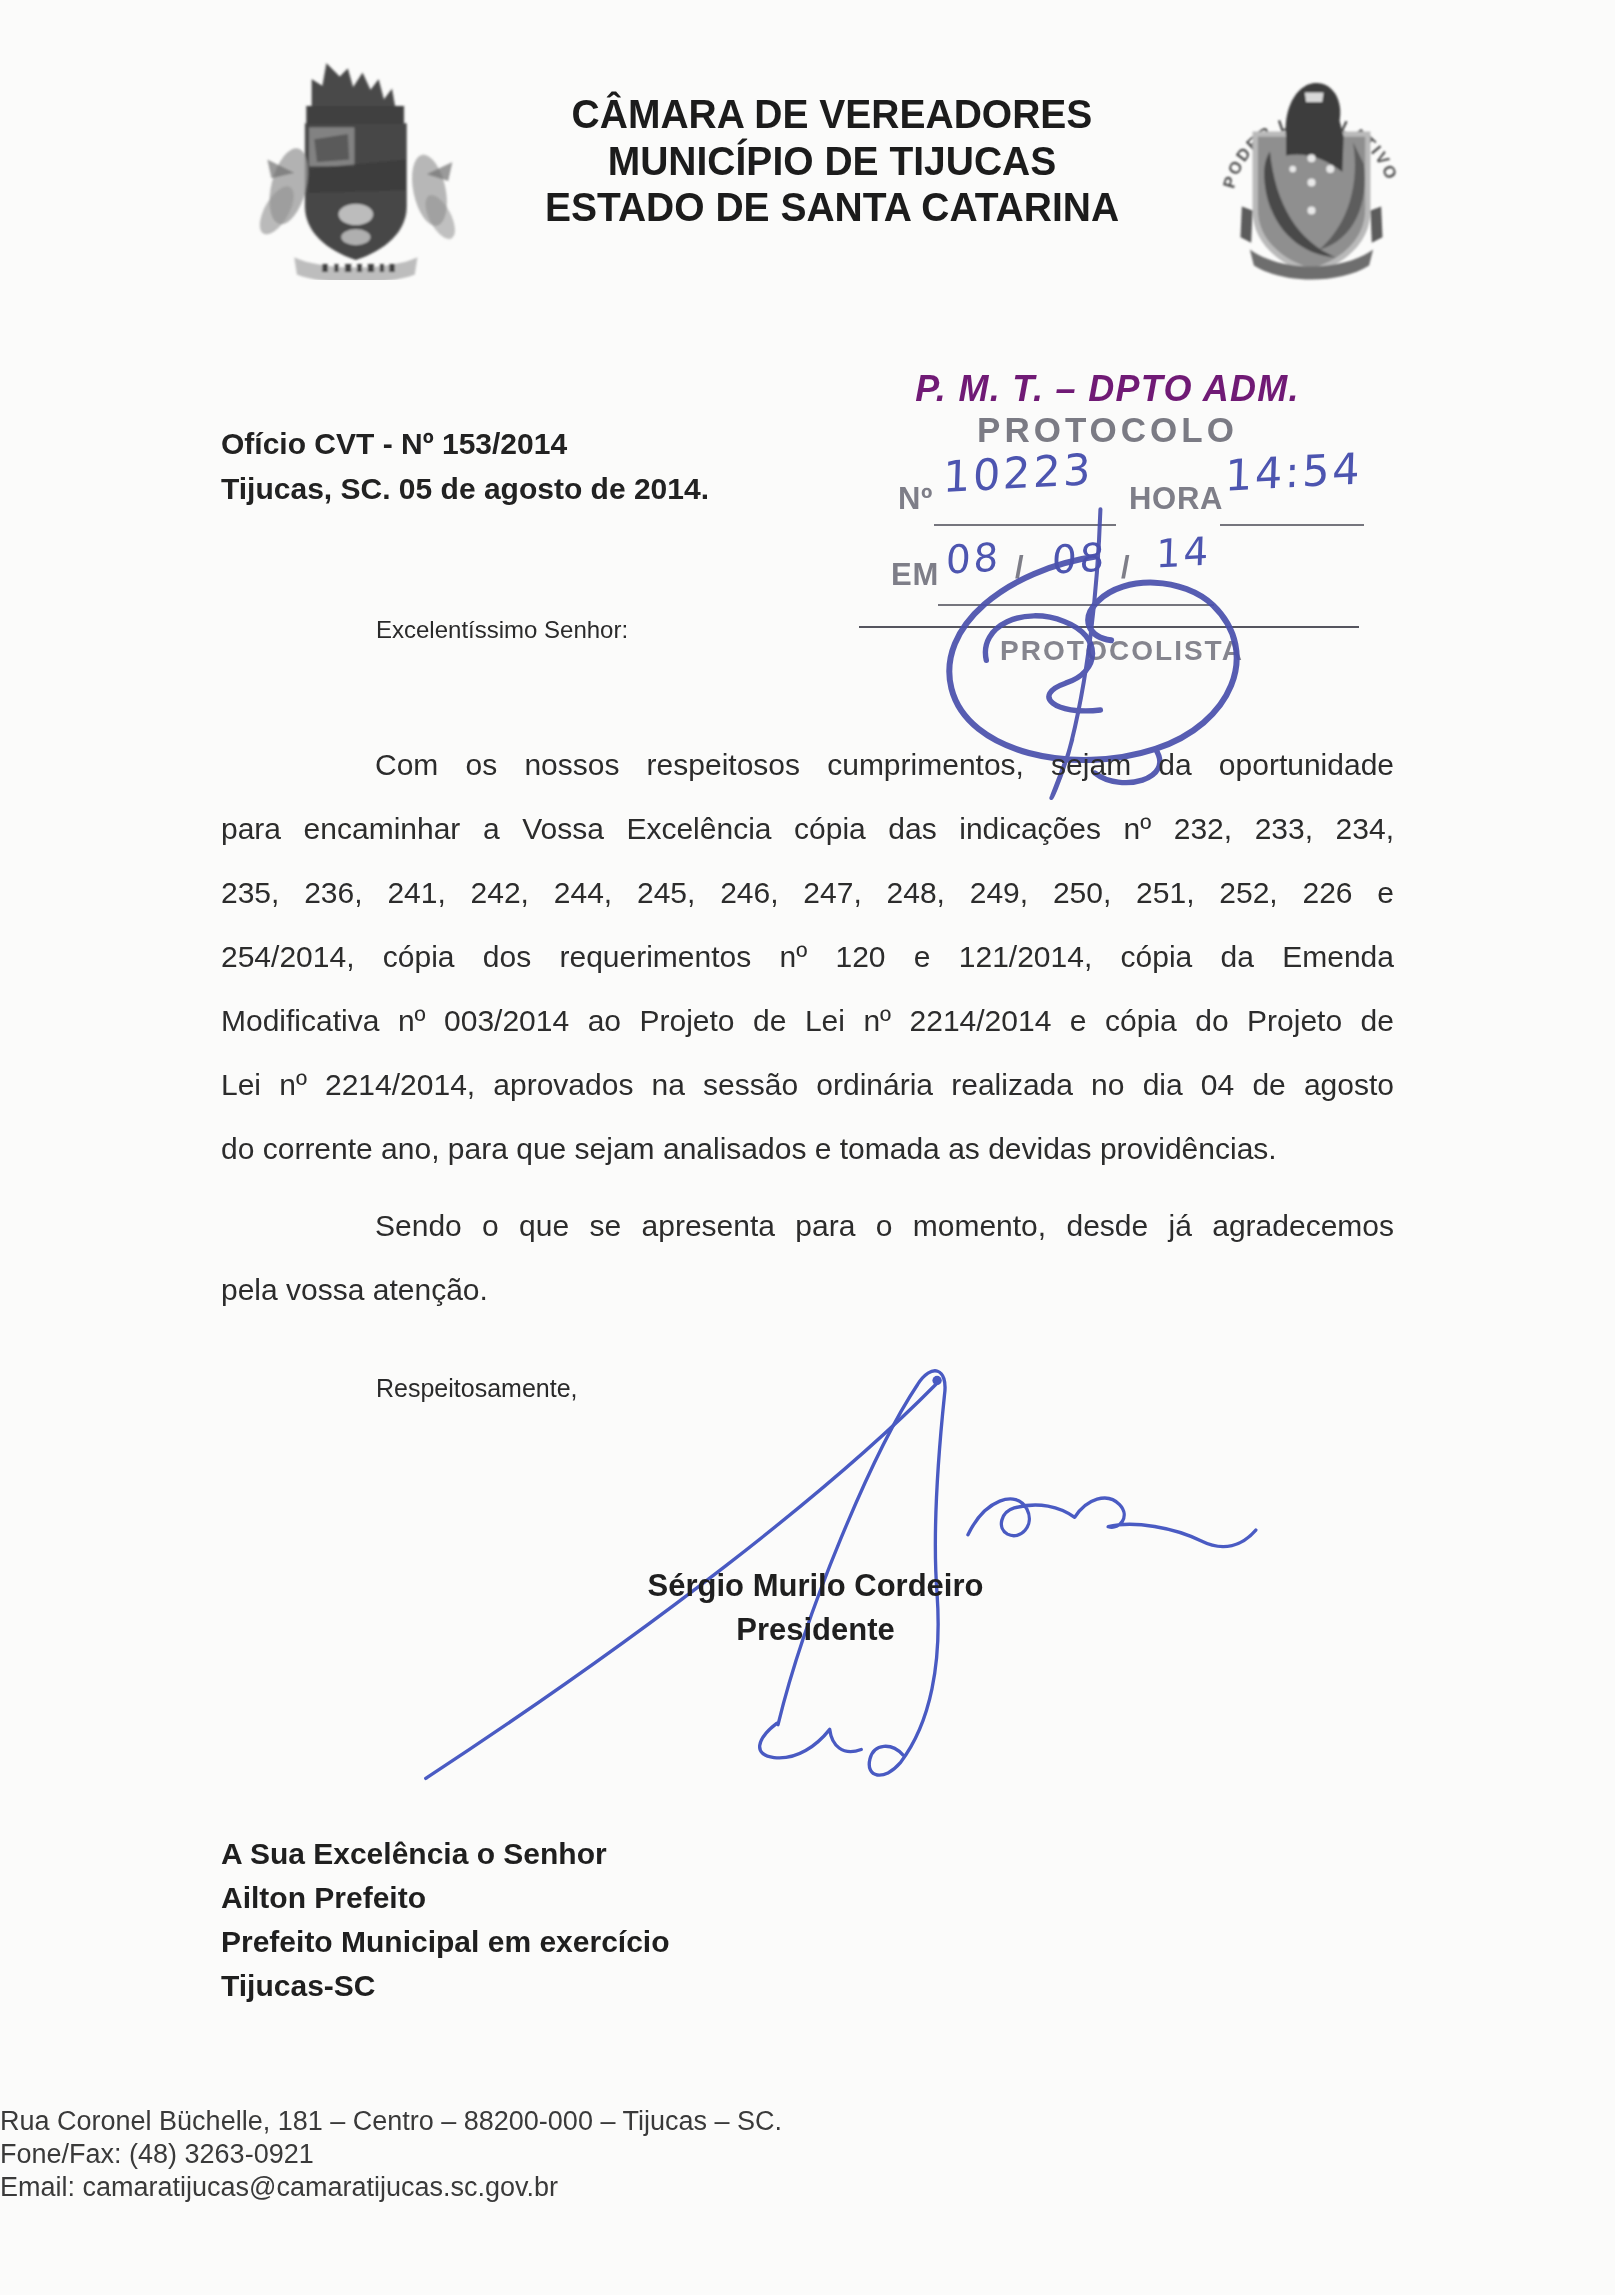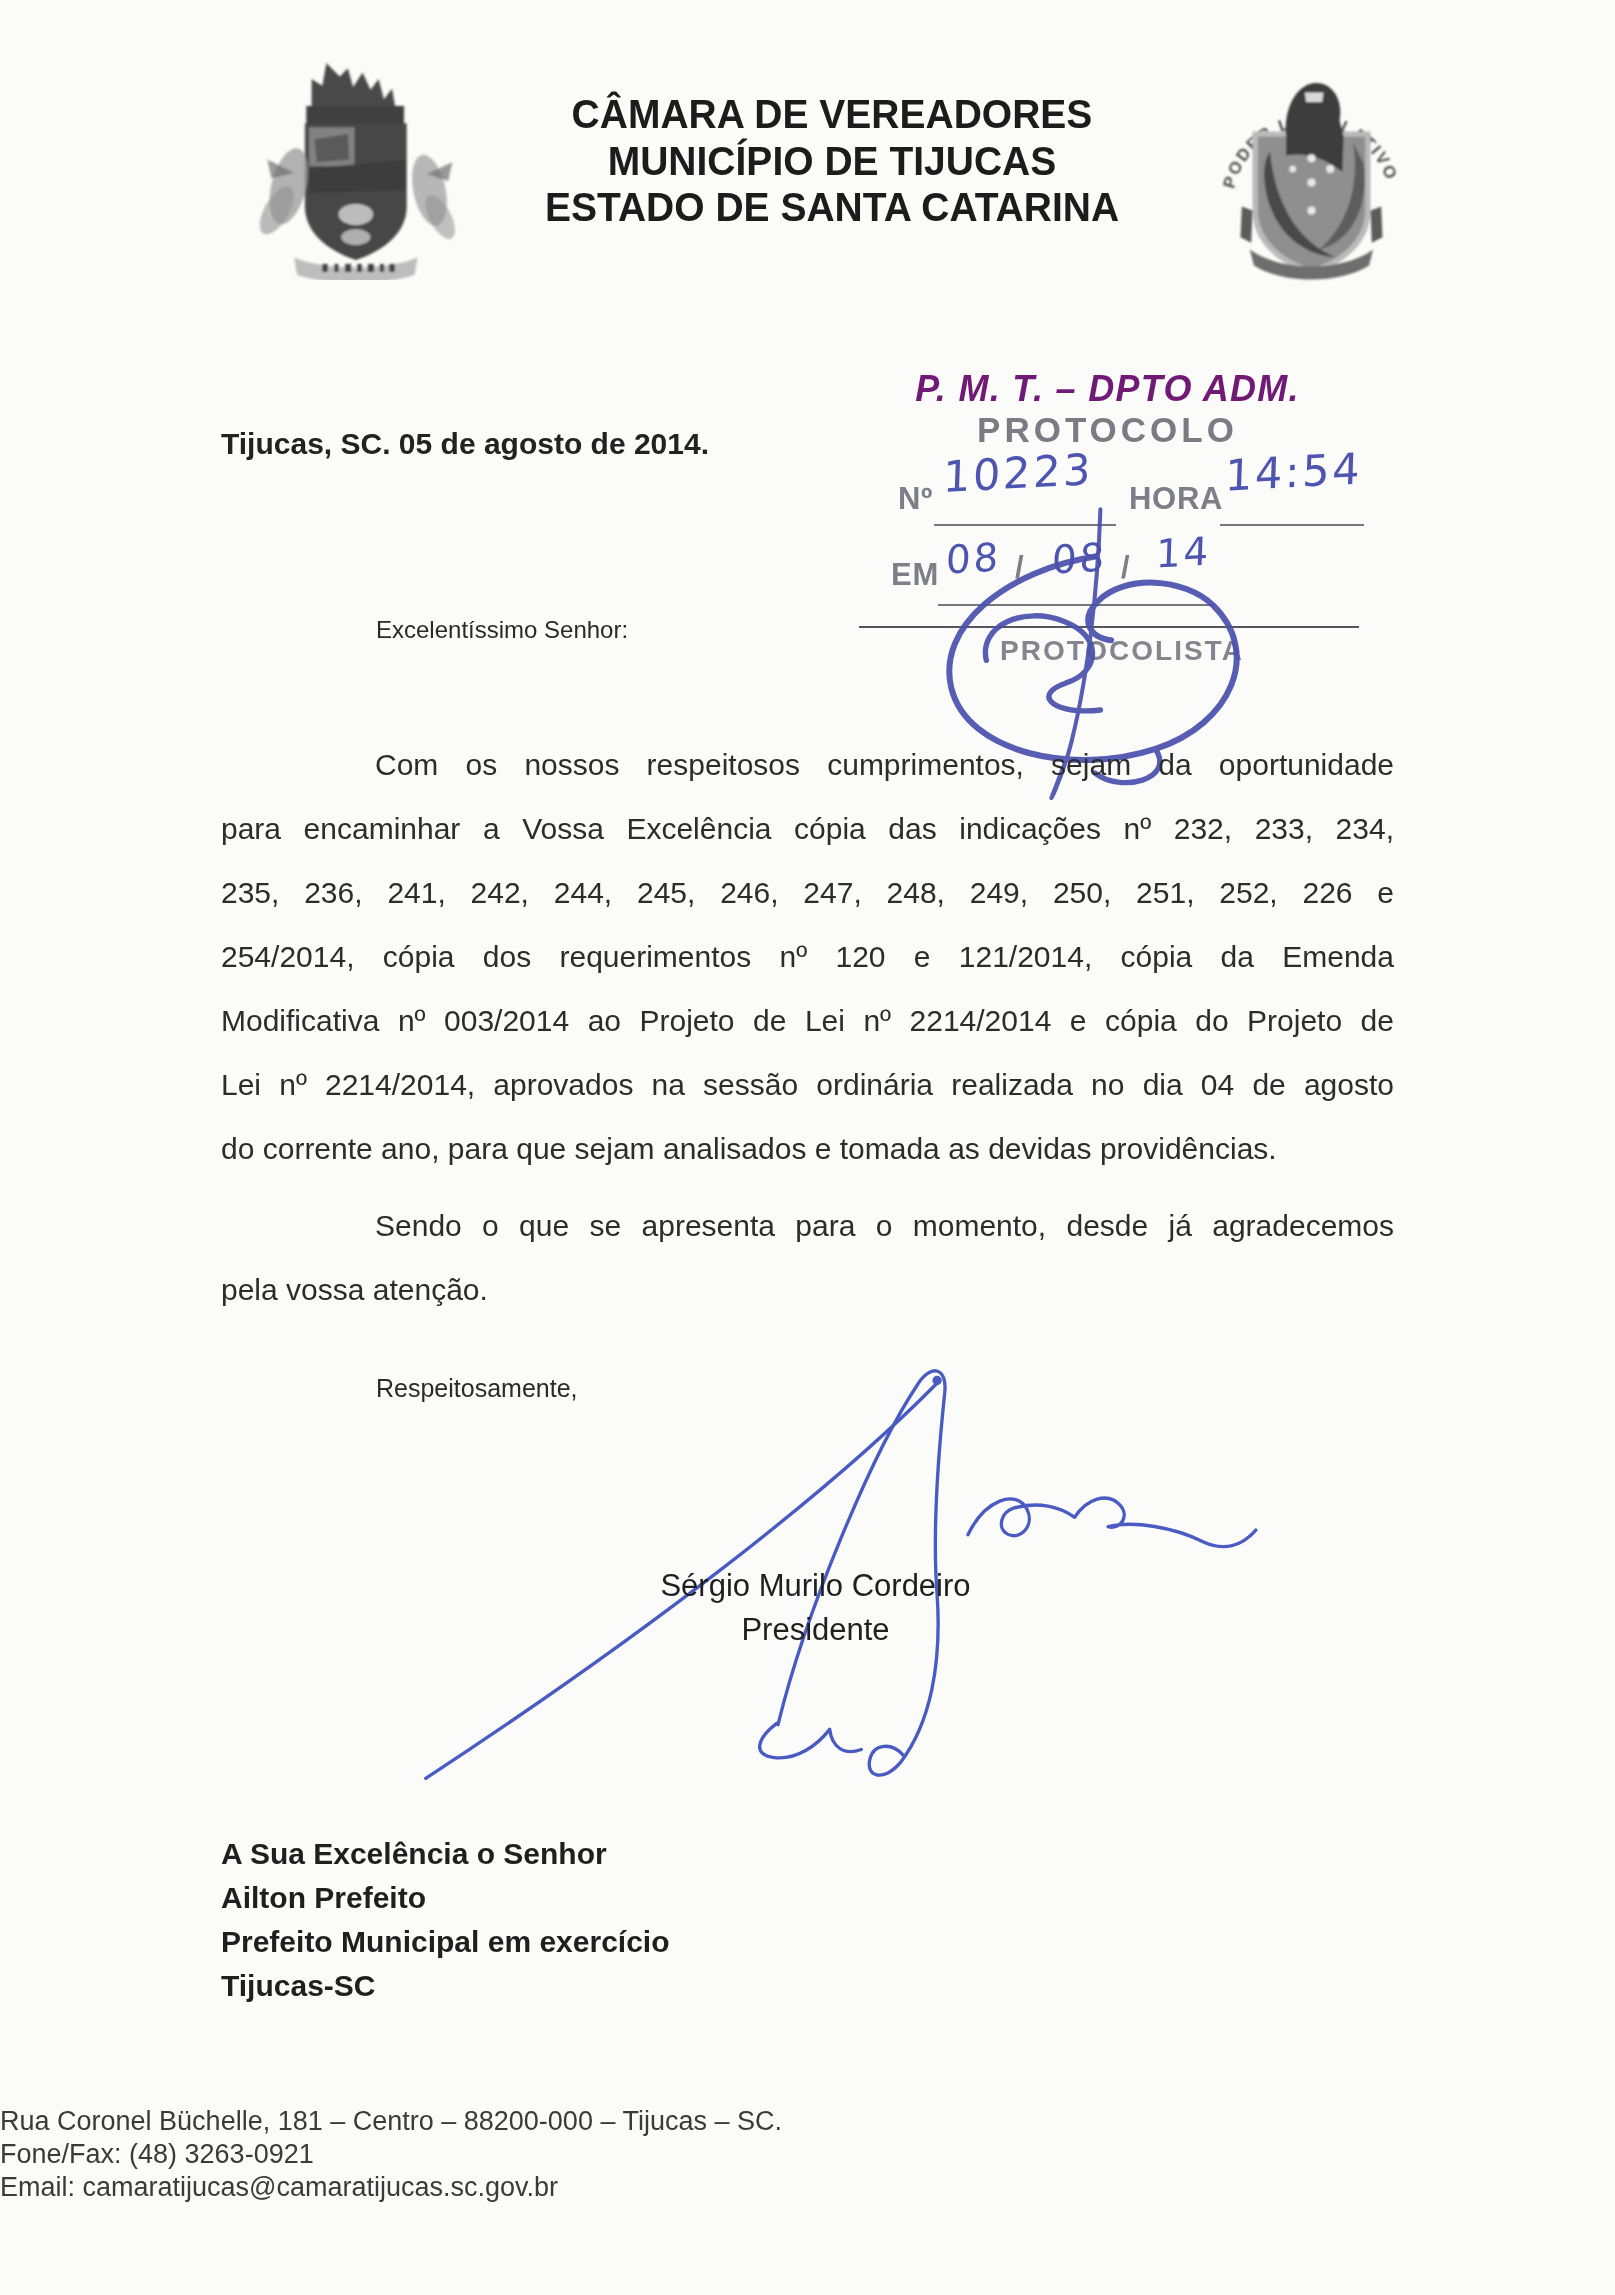--- a/index.html
+++ b/index.html
@@ -43,21 +43,21 @@
     position:absolute;left:161px;top:267px;width:221px;text-align:center;
     font-weight:bold;font-size:28px;letter-spacing:2px;color:#85858e;
   }
   
   .salutation{left:376px;top:616px;font-size:24px;color:#2a2a2a;}
   .para{left:221px;width:1173px;font-size:30px;line-height:64px;color:#2c2c2c;}
   .para .just{text-align:justify;text-align-last:justify;}
   .para .end{text-align:justify;text-align-last:left;}
   .para .indent{text-indent:154px;}
   .valediction{left:376px;top:1374px;font-size:25px;color:#2a2a2a;}
-  .signer{left:547px;top:1564px;width:537px;text-align:center;font-weight:normal;font-size:31px;line-height:44px;color:#1f1f1f;}
+  .signer{left:547px;top:1564px;width:537px;text-align:center;font-weight:bold;font-size:31px;line-height:44px;color:#1f1f1f;}
   .addressee{left:221px;top:1796px;font-weight:bold;font-size:30px;line-height:44px;color:#1f1f1f;margin-top:36px;}
   .footer{left:0;top:2105px;width:1616px;font-size:27px;line-height:33px;color:#3a3a3a;}
   svg{pointer-events:none;}
 </style>
 </head>
 <body>
 
 <svg class="abs emblem" style="left:247px;top:59px;" width="227" height="221" viewBox="0 0 338 330">
   <defs>
       <filter id="soft">
@@ -126,20 +126,21 @@
       <circle cx="150" cy="238" r="6"></circle>
     </g>
 
     <path d="M58 296 C104 330 196 330 242 296 L236 320 C192 348 108 348 64 320 Z" fill="#6e6e6e"></path>
     <path d="M46 232 L62 238 L60 286 L44 278 Z" fill="#5c5c5c"></path>
     <path d="M254 232 L238 238 L240 286 L256 278 Z" fill="#5c5c5c"></path>
   </g>
 </svg>
 
 <div class="abs ref-block">
+  <div>Ofício CVT - Nº 153/2014</div>
   <div>Tijucas, SC. 05 de agosto de 2014.</div>
 </div>
 
 <div class="abs stamp">
   <div class="s-line1">P. M. T. – DPTO ADM.</div>
   <div class="s-line2">PROTOCOLO</div>
 
   <span class="s-label" style="left:59px;top:113px;">Nº</span>
   <span class="hand h-big" style="left:104px;top:80px;">10223</span>
   <div class="blank-line" style="left:95px;top:156px;width:182px;"></div>

